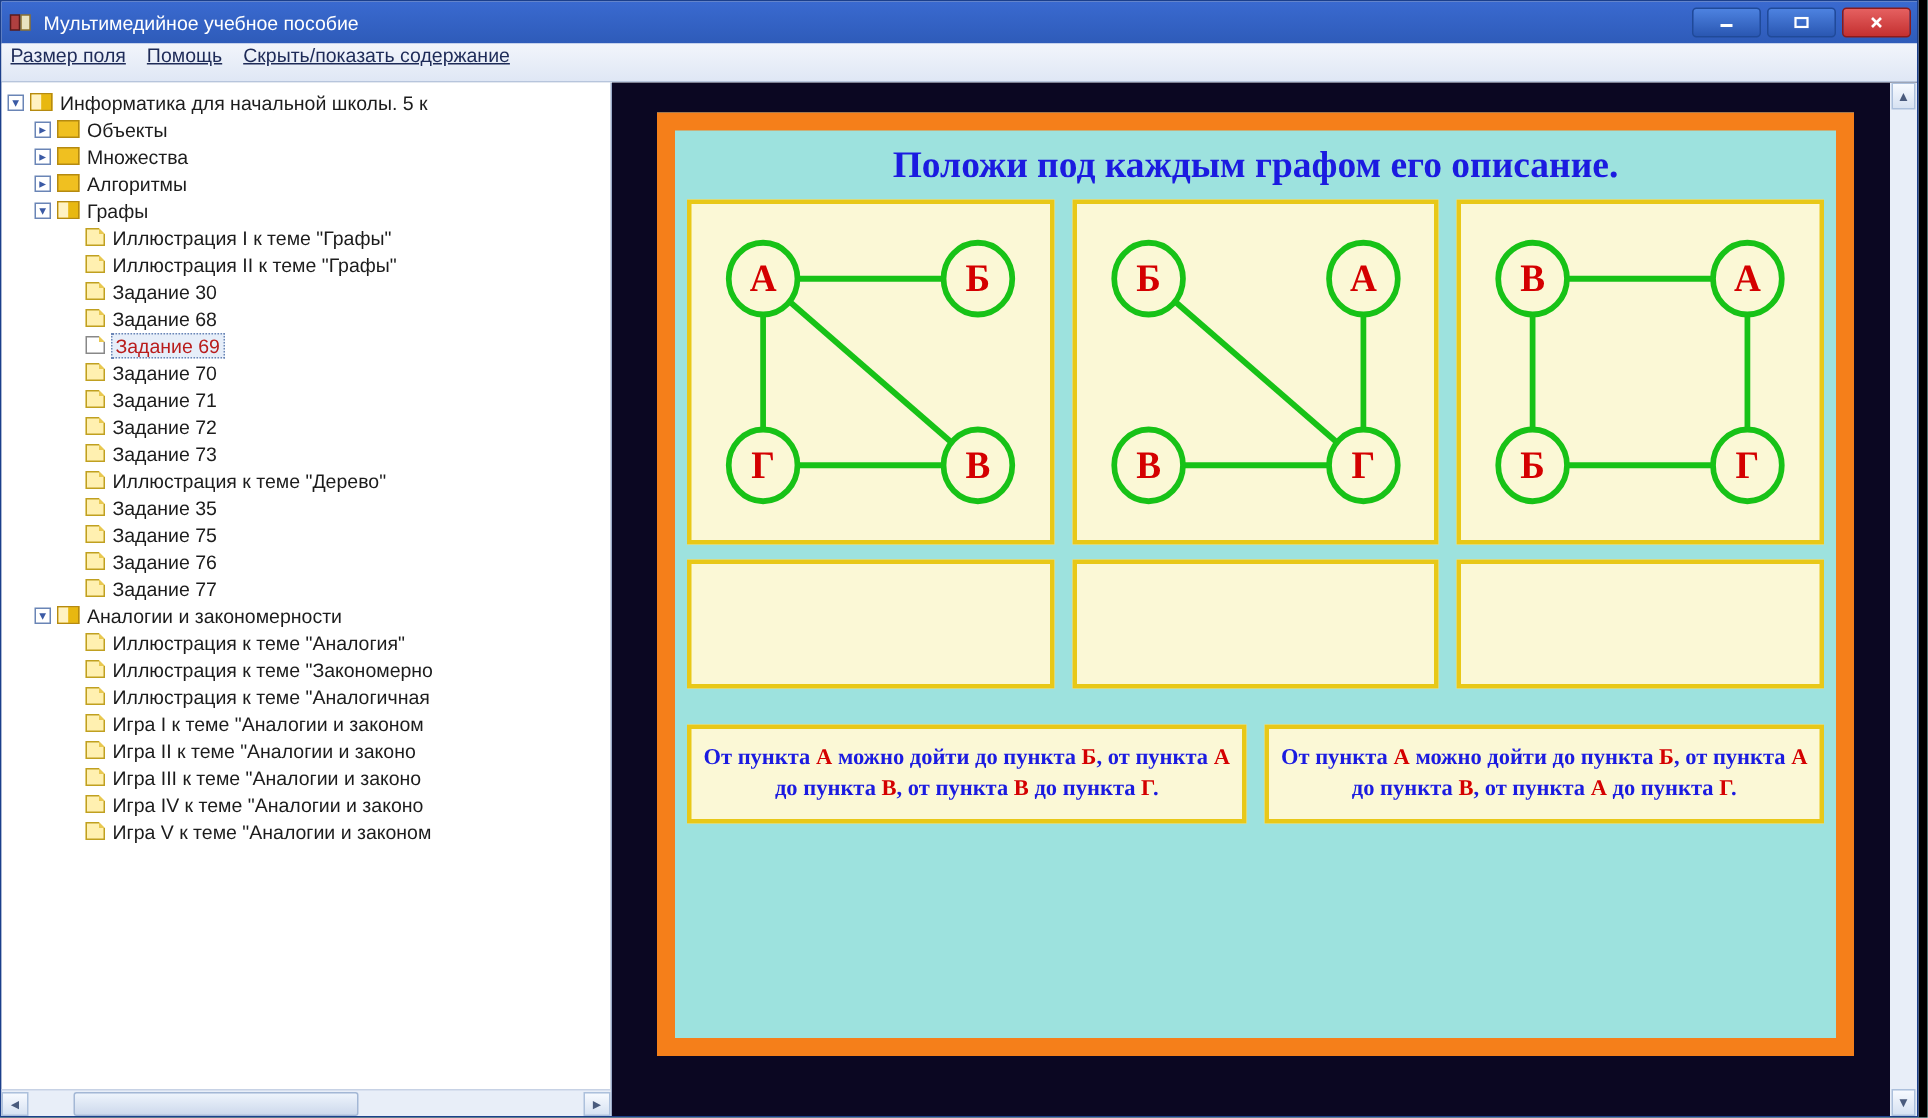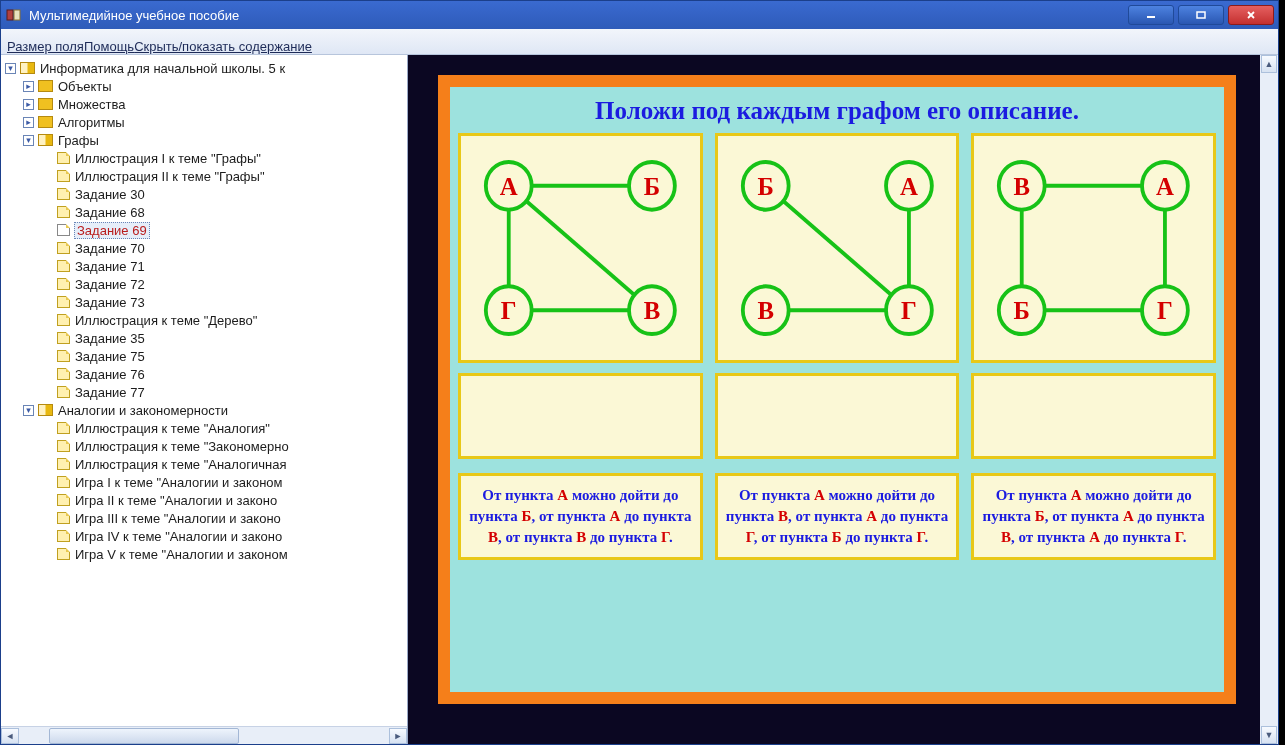--- a/index.html
+++ b/index.html
@@ -5,21 +5,21 @@
   * { margin:0; padding:0; box-sizing:border-box; }
   body { font-family: "Segoe UI", Tahoma, sans-serif; font-size:12px; background:#000; width:1285px; height:745px; overflow:hidden; }
   .window { width:1279px; height:745px; background:#fff; border:1px solid #1b3f8b; display:flex; flex-direction:column; }
   .titlebar { height:28px; background:linear-gradient(#3a6ad0,#2e5bb9); color:#fff; display:flex; align-items:center; padding:0 4px; }
   .titlebar .app-icon { width:18px; height:18px; margin-right:6px; display:flex; align-items:center; justify-content:center;}
   .titlebar .title { flex:1; font-size:13px; }
   .win-btns { display:flex; gap:4px; }
   .win-btn { width:46px; height:20px; border-radius:3px; display:flex; align-items:center; justify-content:center; color:#fff; font-weight:bold; font-size:11px; }
   .win-btn.min, .win-btn.max { background:linear-gradient(#4d82e0,#2a57b2); border:1px solid #204a99;}
   .win-btn.close { background:linear-gradient(#e56060,#c43030); border:1px solid #8b1b1b;}
-  .menubar { height:26px; background:linear-gradient(#f2f5fb,#dfe7f5); border-bottom:1px solid #b7c5dc; display:flex; align-items:flex-end; padding:0 6px; gap:0; color:#1e2b58; font-size:13px;}
+  .menubar { height:26px; background:linear-gradient(#f2f5fb,#dfe7f5); border-bottom:1px solid #b7c5dc; display:flex; align-items:flex-start; padding:0 6px; gap:14px; color:#1e2b58; font-size:13px;}
   .menubar span { text-decoration:underline; text-decoration-color:#1e2b58; }
   .body { flex:1; display:flex; overflow:hidden; }
   .sidebar { width:407px; background:#fff; border-right:1px solid #9aa9c7; display:flex; flex-direction:column; }
   .tree-wrap { flex:1; overflow:hidden; padding:4px 0 0 4px; }
   .tree ul { list-style:none; }
   .tree li { white-space:nowrap; }
   .node { display:flex; align-items:center; height:18px; font-size:13px; color:#1c1c1c; }
   .toggle { width:11px; height:11px; border:1px solid #6a85b6; background:#fff; margin-right:4px; display:flex; align-items:center; justify-content:center; font-size:9px; line-height:1; color:#3b5aa5; }
   .book-icon { width:15px; height:12px; background:#f0c020; border:1px solid #b58a10; margin-right:4px; position:relative; }
   .book-icon.open::after{ content:""; position:absolute; inset:0; background:linear-gradient(90deg,#fff2c2 48%,#e8b810 52%); }
@@ -45,21 +45,21 @@
        #0b0722;}
   .vscroll{ position:absolute; right:0; top:0; width:18px; height:100%; background:#e8eef8; display:flex; flex-direction:column;}
   .vscroll .arrow{ width:16px; height:18px; margin:0 auto; background:linear-gradient(#f7faff,#d7e2f2); border:1px solid #acc0dc; display:flex; align-items:center; justify-content:center; font-size:9px; color:#4a5b7d;}
   .vscroll .trackv{ flex:1; }
   .slide-frame{ position:absolute; left:30px; top:20px; right:42px; bottom:40px; border:12px solid #f57f1a; background:#9de2de; padding:8px; }
   .slide-title{ font-family:Georgia,"Times New Roman",serif; font-weight:bold; font-size:25px; color:#1b1be0; text-align:center; margin:2px 0 8px 0;}
   .row{ display:flex; gap:12px;}
   .cell{ flex:1; }
   .graph-box{ border:3px solid #e8c818; background:#fbf8d6; height:230px; position:relative;}
   .drop-box{ border:3px solid #e8c818; background:#fbf8d6; height:86px; margin-top:10px;}
-  .desc-box{ border:3px solid #e8c818; background:#fbf8d6; margin-top:14px; padding:9px 6px; font-family:Georgia,serif; font-weight:bold; font-size:15px; text-align:center; color:#1b1be0; line-height:1.4;}
+  .desc-box{ border:3px solid #e8c818; background:#fbf8d6; margin-top:24px; padding:9px 6px; font-family:Georgia,serif; font-weight:bold; font-size:15px; text-align:center; color:#1b1be0; line-height:1.4;}
   .desc-box .R{ color:#d40000; }
   svg.graph{ position:absolute; inset:0; width:100%; height:100%;}
   .gnode circle{ fill:#fbf8d6; stroke:#17c217; stroke-width:4;}
   .gnode text{ font-family:Georgia,serif; font-weight:bold; font-size:26px; fill:#d40000; text-anchor:middle; dominant-baseline:central;}
   .gedge{ stroke:#17c217; stroke-width:4; }
 </style>
 </head>
 <body>
 
 <div class="window">
@@ -386,23 +386,20 @@
             </div>
           <div class="cell">
               <div class="drop-box"></div>
             </div>
         </div>
         <div class="row" id="desc-row">
             <div class="cell">
               <div class="desc-box">От пункта <span class="R">А</span> можно дойти до пункта <span class="R">Б</span>, от пункта <span class="R">А</span> до пункта <span class="R">В</span>, от пункта <span class="R">В</span> до пункта <span class="R">Г</span>.</div>
             </div>
             <div class="cell">
-              <div class="desc-box">От пункта <span class="R">А</span> можно дойти до пункта <span class="R">В</span>, от пункта <span class="R">А</span> до пункта <span class="R">Г</span>, от пункта <span class="R">Б</span> до пункта <span class="R">Г</span>.</div>
-            </div>
-            <div class="cell">
               <div class="desc-box">От пункта <span class="R">А</span> можно дойти до пункта <span class="R">Б</span>, от пункта <span class="R">А</span> до пункта <span class="R">В</span>, от пункта <span class="R">А</span> до пункта <span class="R">Г</span>.</div>
             </div>
           </div>
       </div>
       <div class="vscroll">
         <div class="arrow">▲</div>
         <div class="trackv"></div>
         <div class="arrow">▼</div>
       </div>
     </div>

